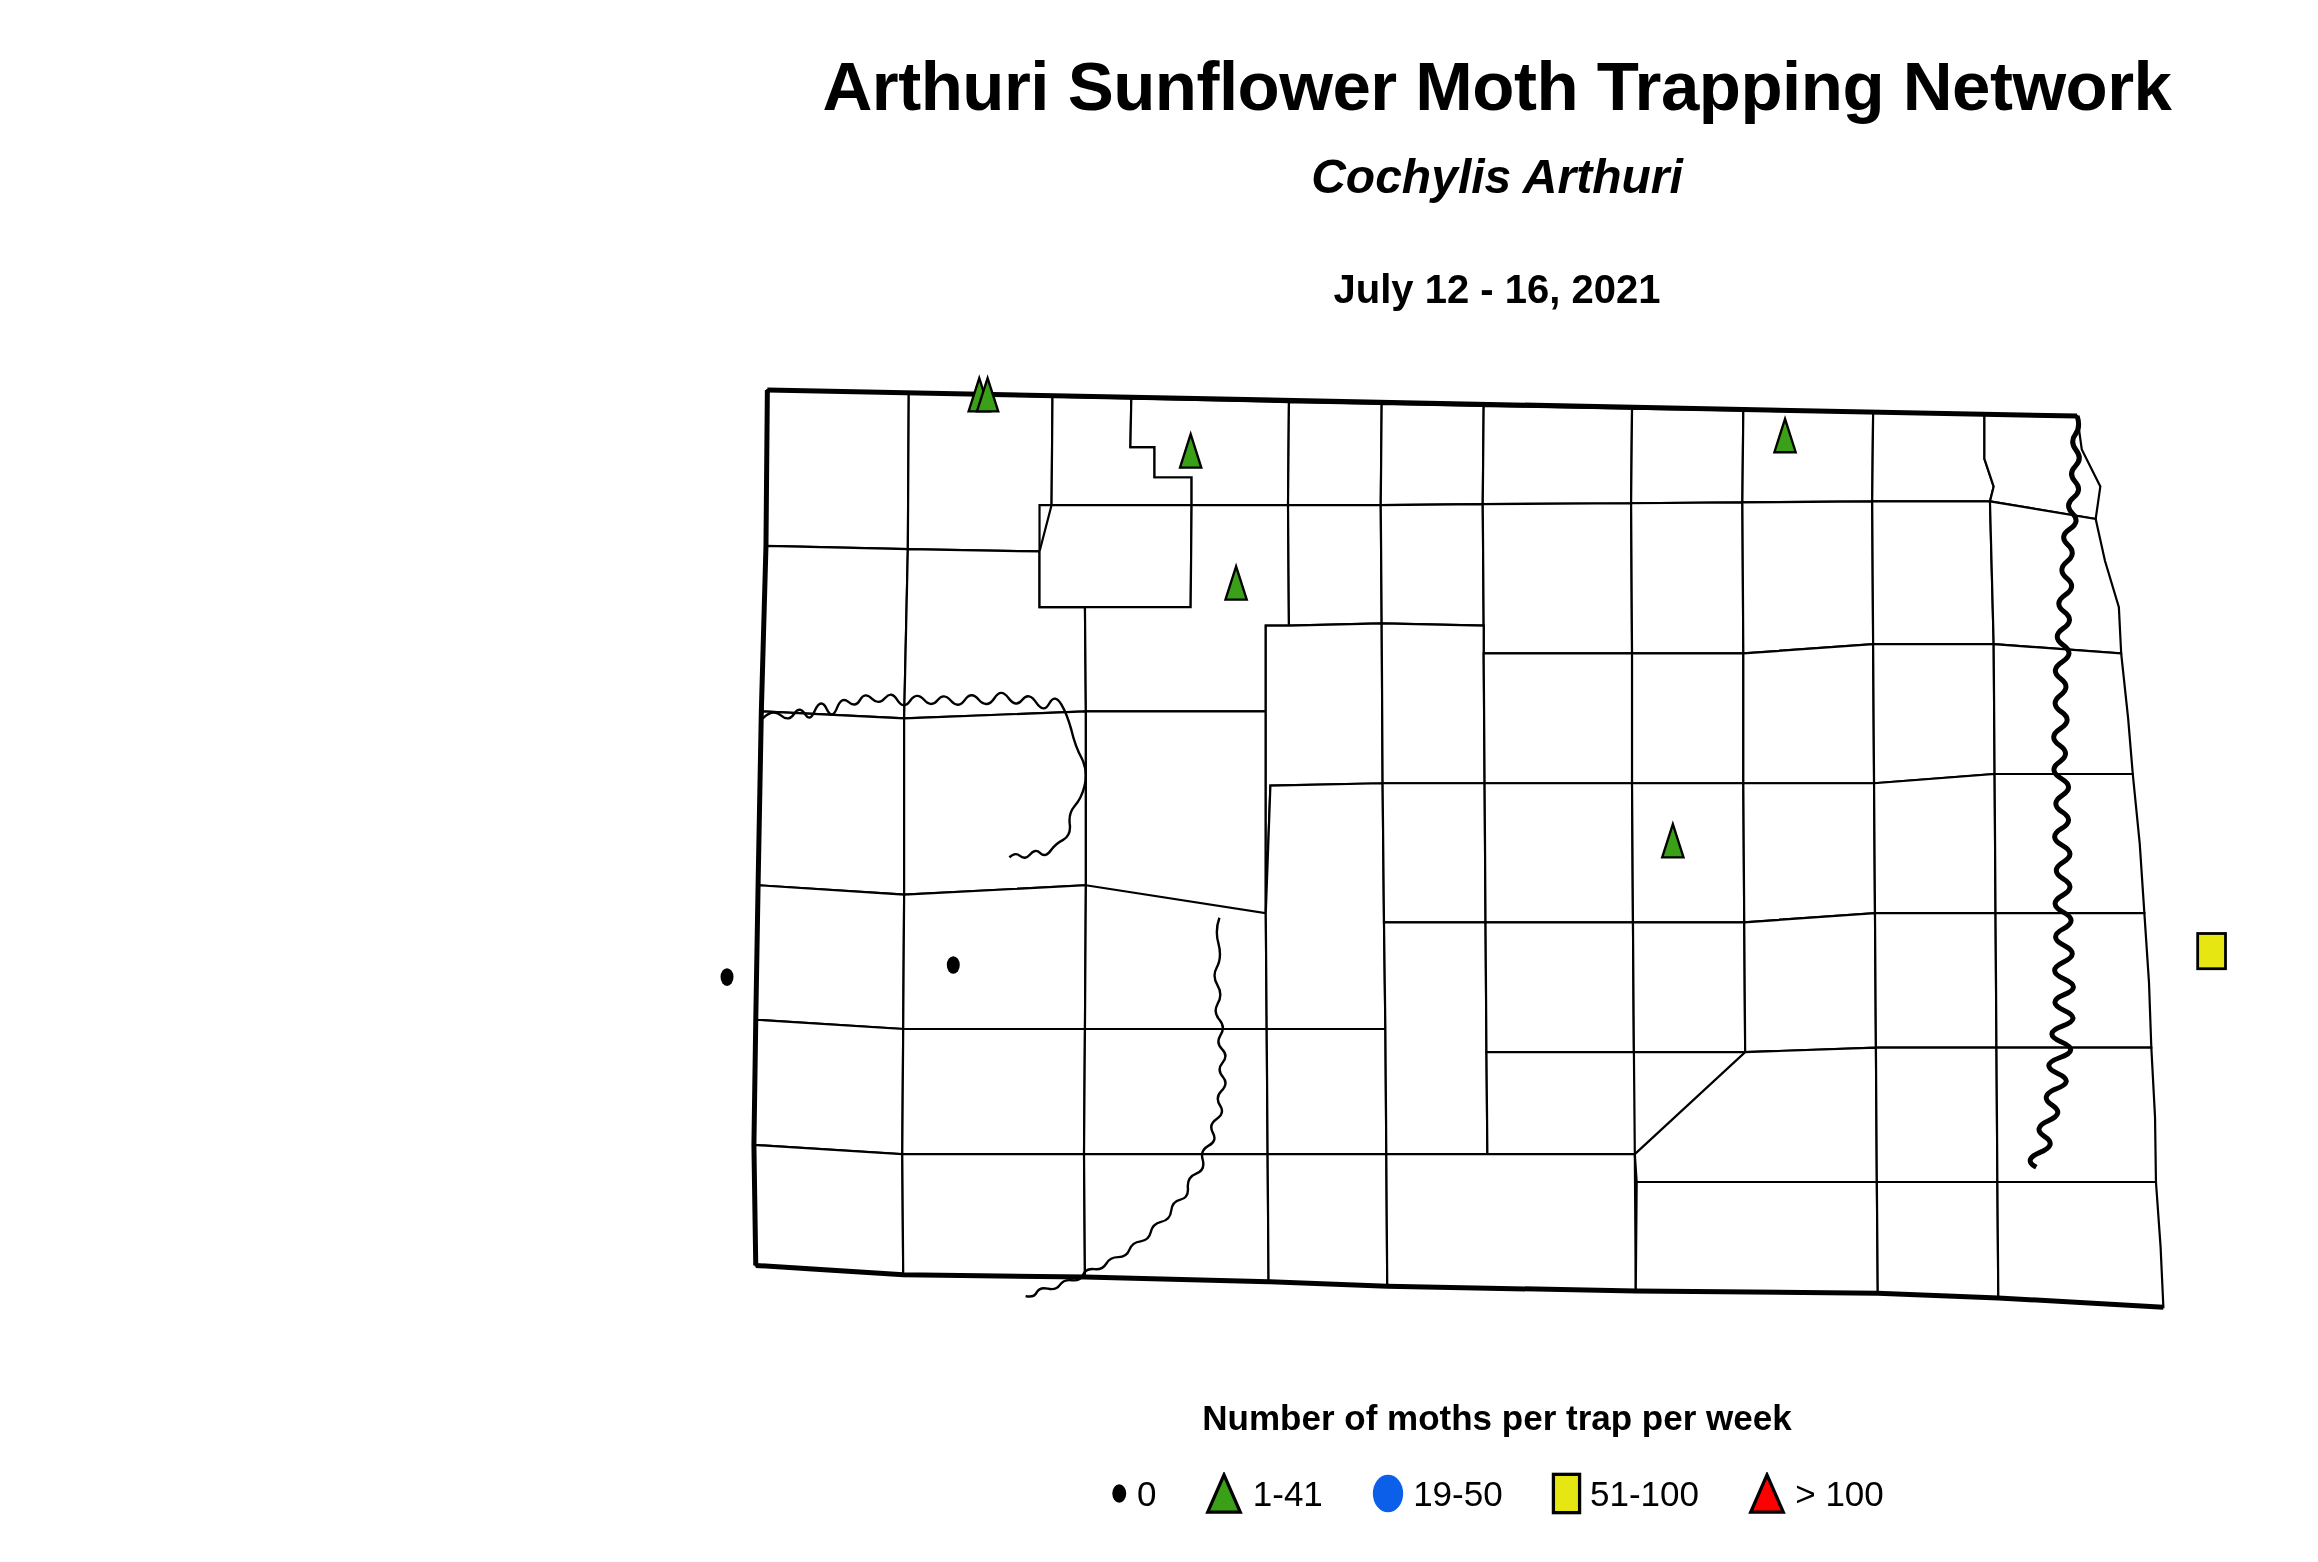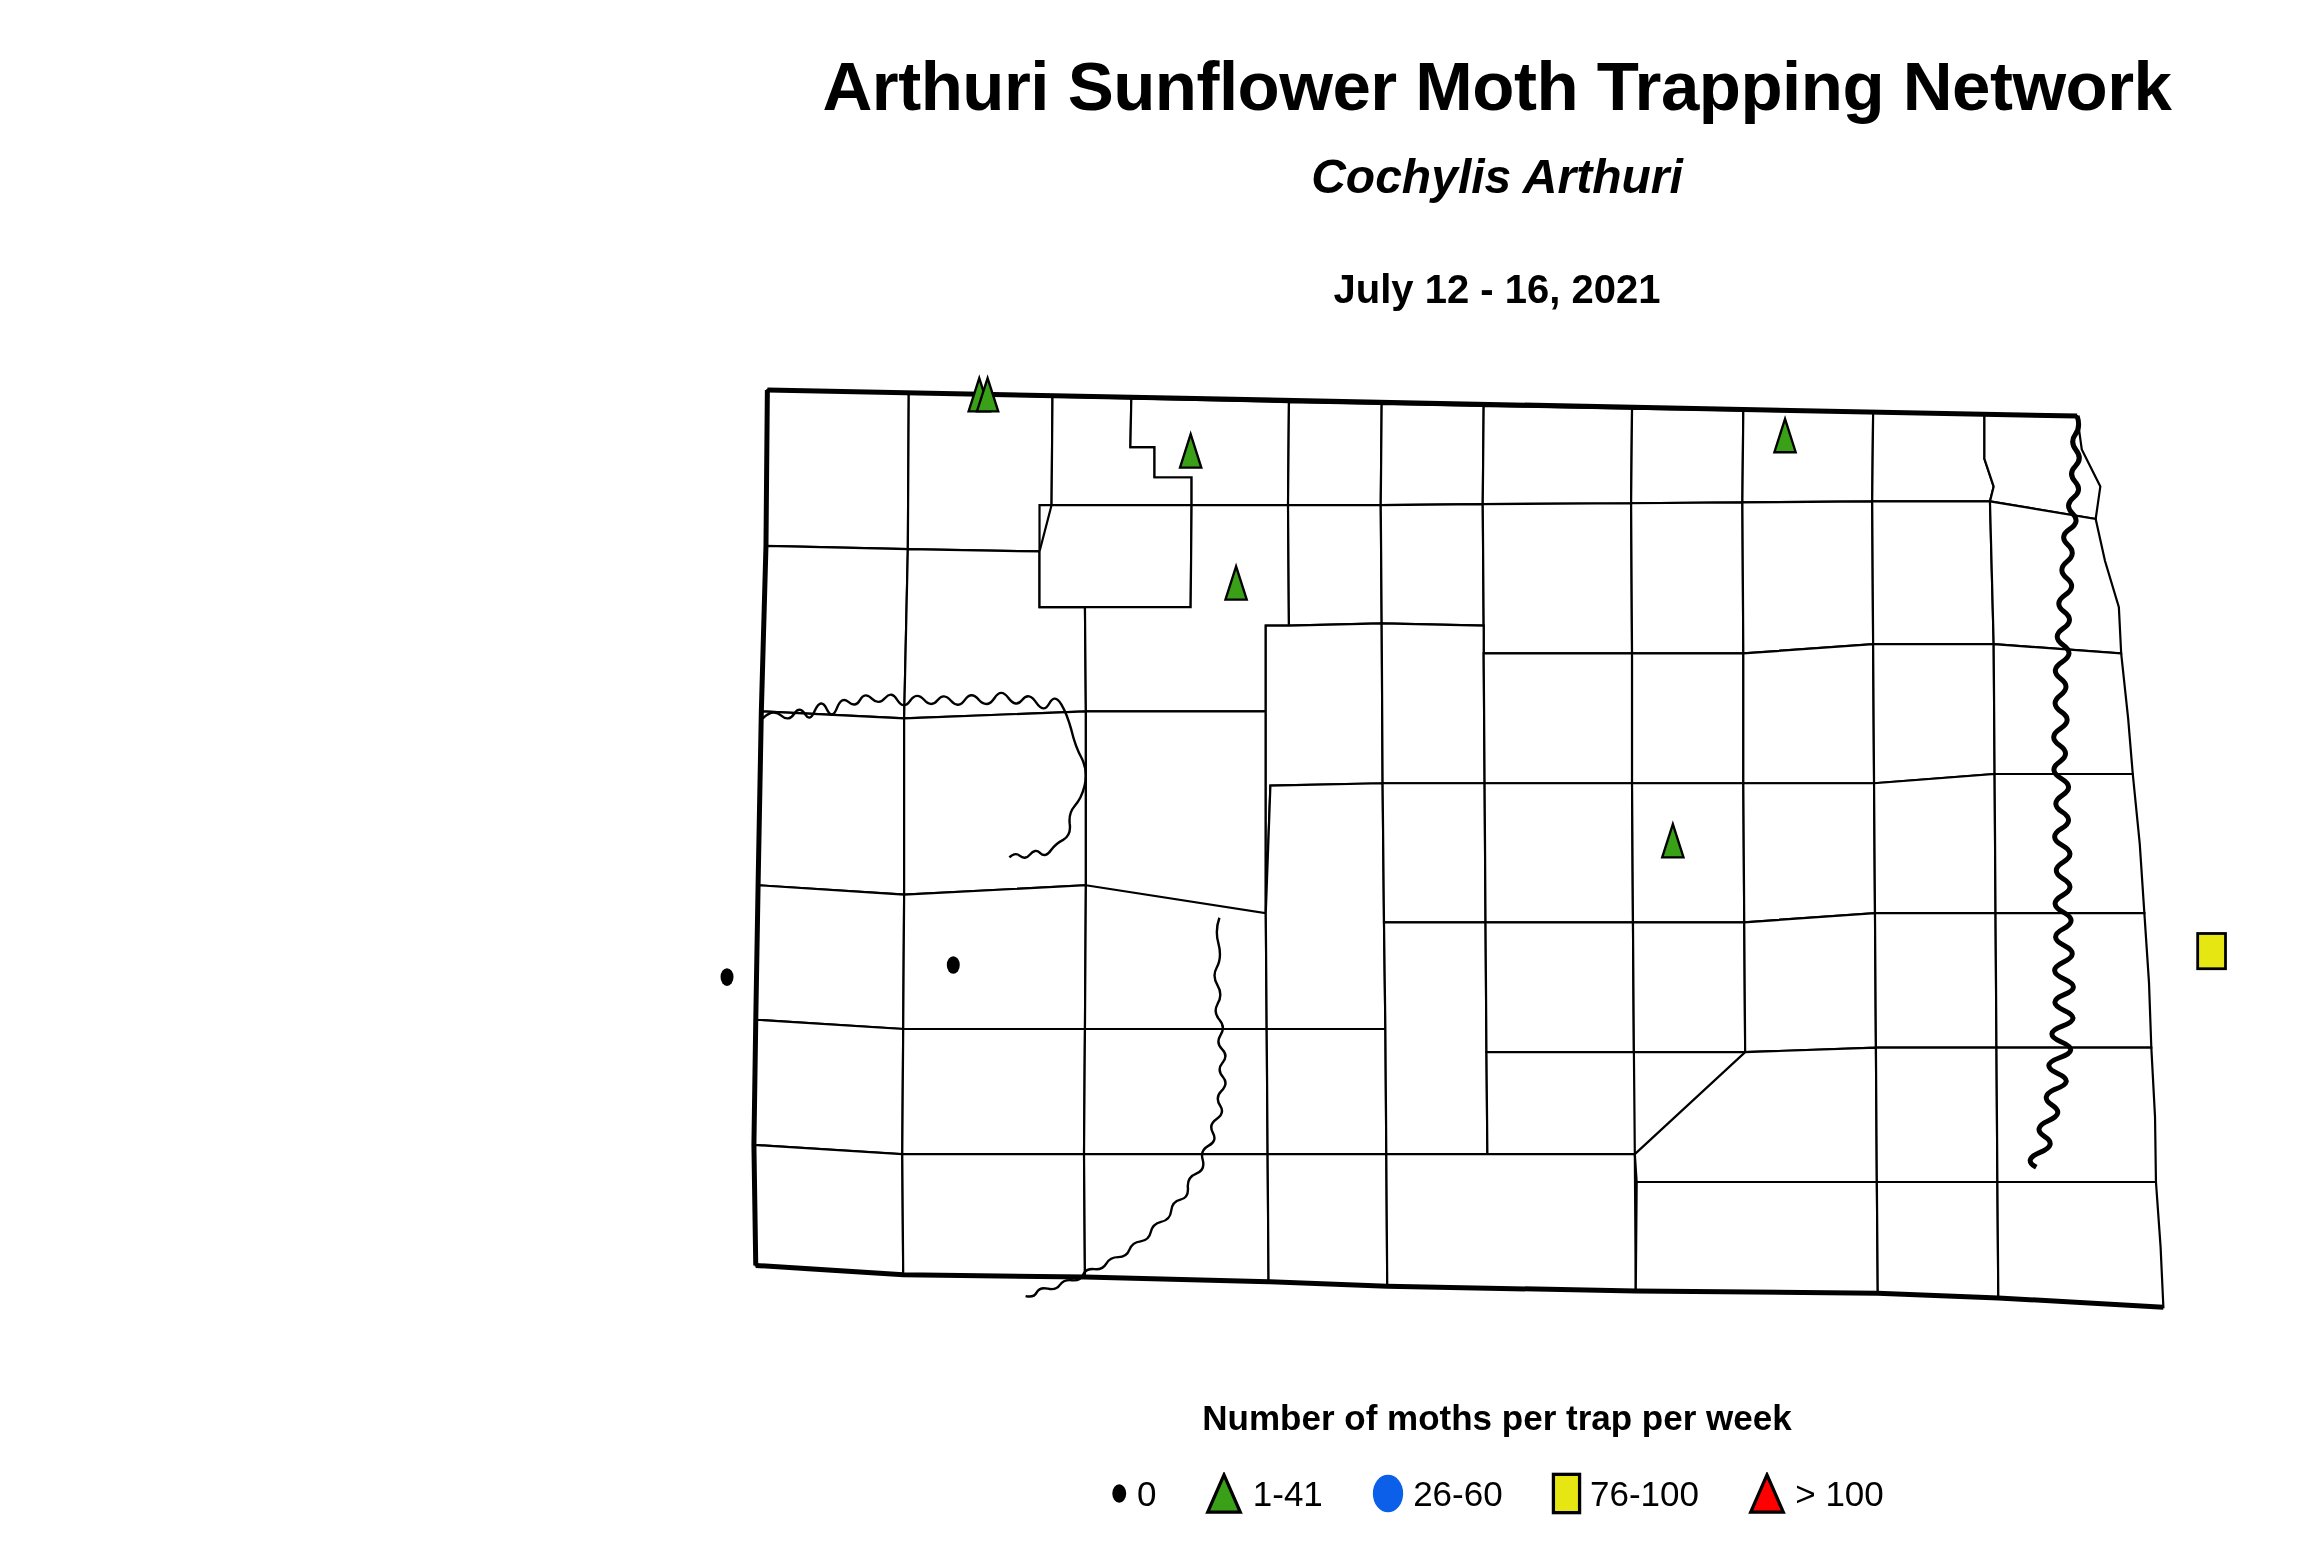--- a/index.html
+++ b/index.html
@@ -235,29 +235,29 @@
           </svg>
         </span>
         <span class="legend-label">1-41</span>
       </div>
       <div class="legend-item">
         <span class="legend-swatch">
           <svg class="sw-svg" width="34" height="43" viewBox="0 0 74 92">
             <ellipse cx="37" cy="46" rx="33" ry="41" stroke="none" fill="#0b5fe8"></ellipse>
           </svg>
         </span>
-        <span class="legend-label">26-60</span>
+        <span class="legend-label">19-50</span>
       </div>
       <div class="legend-item">
         <span class="legend-swatch">
           <svg class="sw-svg" width="31" height="43" viewBox="0 0 66 92">
             <rect x="5" y="5" width="56" height="82" stroke="#000000" stroke-width="7" fill="#e6e612"></rect>
           </svg>
         </span>
-        <span class="legend-label">76-100</span>
+        <span class="legend-label">51-100</span>
       </div>
       <div class="legend-item">
         <span class="legend-swatch">
           <svg class="sw-svg" width="40" height="43" viewBox="0 0 86 92">
             <polygon points="43,6 8,86 78,86" stroke="#000000" stroke-width="7" fill="#ff0000"></polygon>
           </svg>
         </span>
         <span class="legend-label">&gt; 100</span>
       </div>
     </div>

